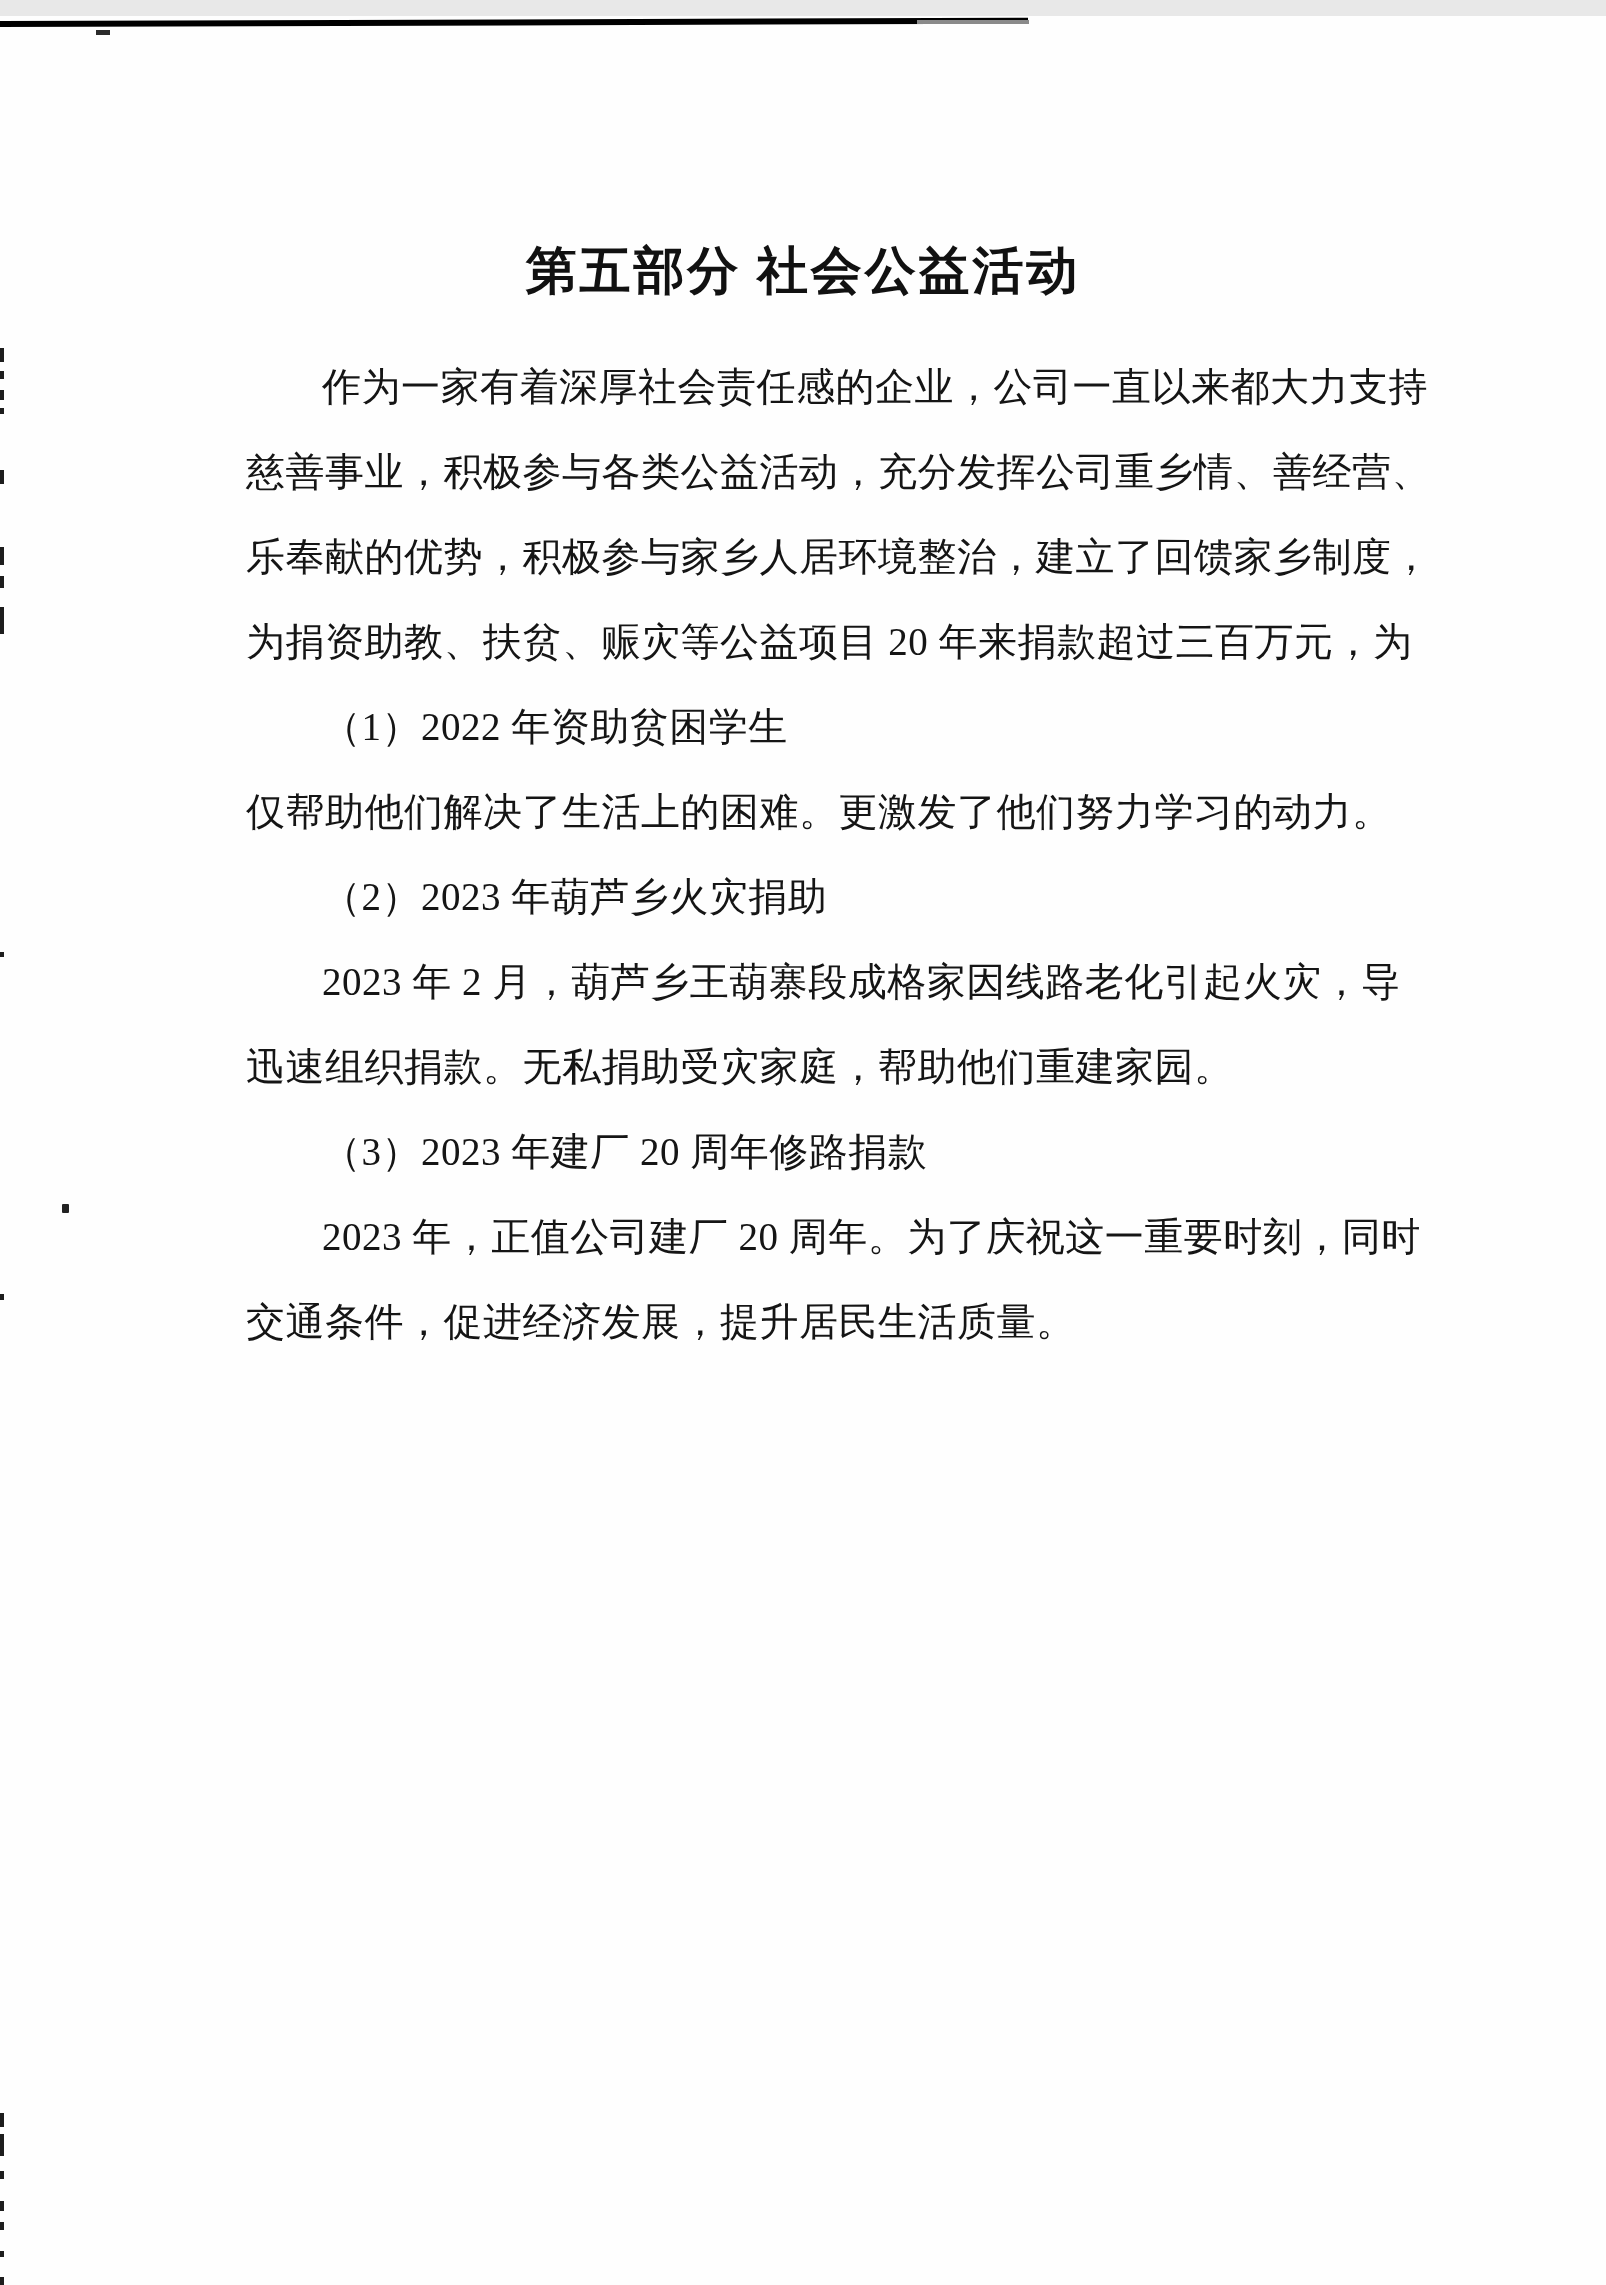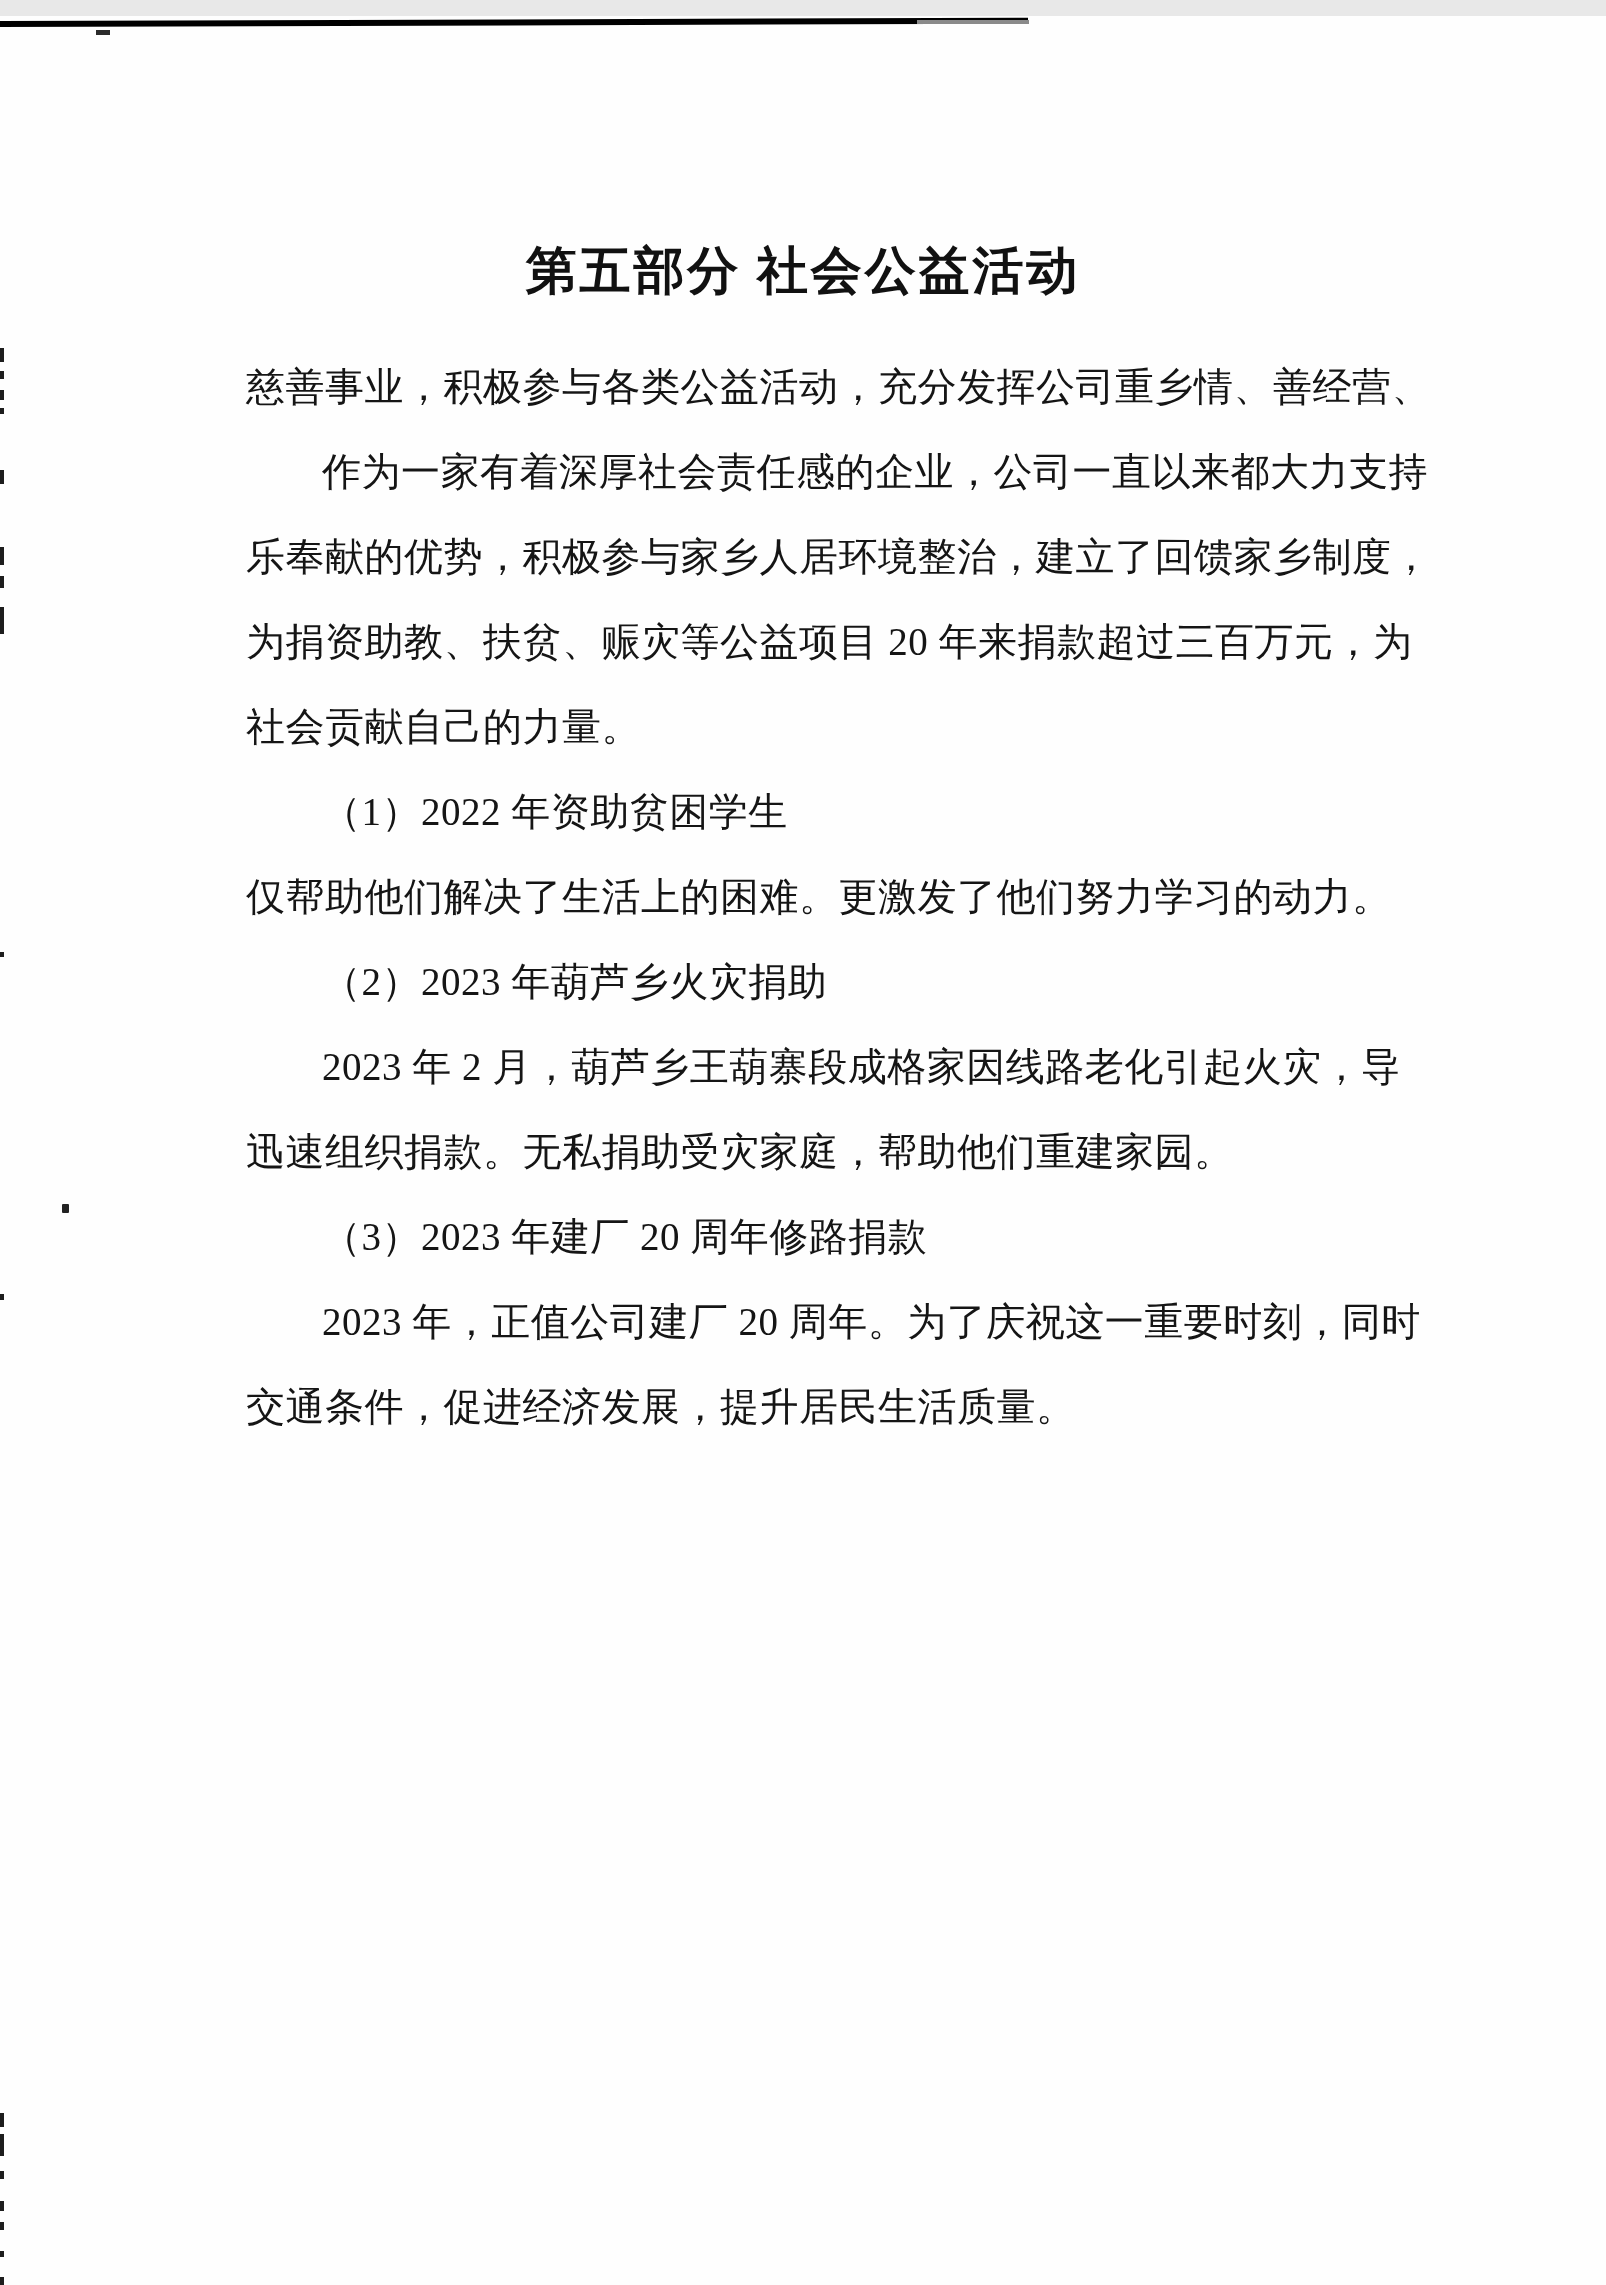--- a/index.html
+++ b/index.html
@@ -110,25 +110,24 @@
   <div class="artifact left-dash" style="top:2155px;height:7.8px;"></div>
   <div class="artifact left-dash" style="top:2185px;height:9.8px;"></div>
   <div class="artifact left-dash" style="top:2206px;height:7.8px;"></div>
   <div class="artifact left-dash" style="top:2235px;height:5.9px;"></div>
   <div class="artifact left-dash" style="top:2261px;height:7.8px;"></div>
   <div class="artifact speck"></div>
 
   <h1 class="doc-title">第五部分 社会公益活动</h1>
 
   <div class="text-block">
+    <div class="line ind">作为一家有着深厚社会责任感的企业，公司一直以来都大力支持</div>
     <div class="line">慈善事业，积极参与各类公益活动，充分发挥公司重乡情、善经营、</div>
-    <div class="line ind">作为一家有着深厚社会责任感的企业，公司一直以来都大力支持</div>
     <div class="line">乐奉献的优势，积极参与家乡人居环境整治，建立了回馈家乡制度，</div>
     <div class="line">为捐资助教、扶贫、赈灾等公益项目 20 年来捐款超过三百万元，为</div>
-    <div class="line">社会贡献自己的力量。</div>
     <div class="line ind">（1）2022 年资助贫困学生</div>
     <div class="line">仅帮助他们解决了生活上的困难。更激发了他们努力学习的动力。</div>
     <div class="line ind">（2）2023 年葫芦乡火灾捐助</div>
     <div class="line ind">2023 年 2 月，葫芦乡王葫寨段成格家因线路老化引起火灾，导</div>
     <div class="line">迅速组织捐款。无私捐助受灾家庭，帮助他们重建家园。</div>
     <div class="line ind">（3）2023 年建厂 20 周年修路捐款</div>
     <div class="line ind">2023 年，正值公司建厂 20 周年。为了庆祝这一重要时刻，同时</div>
     <div class="line">交通条件，促进经济发展，提升居民生活质量。</div>
   </div>
 

